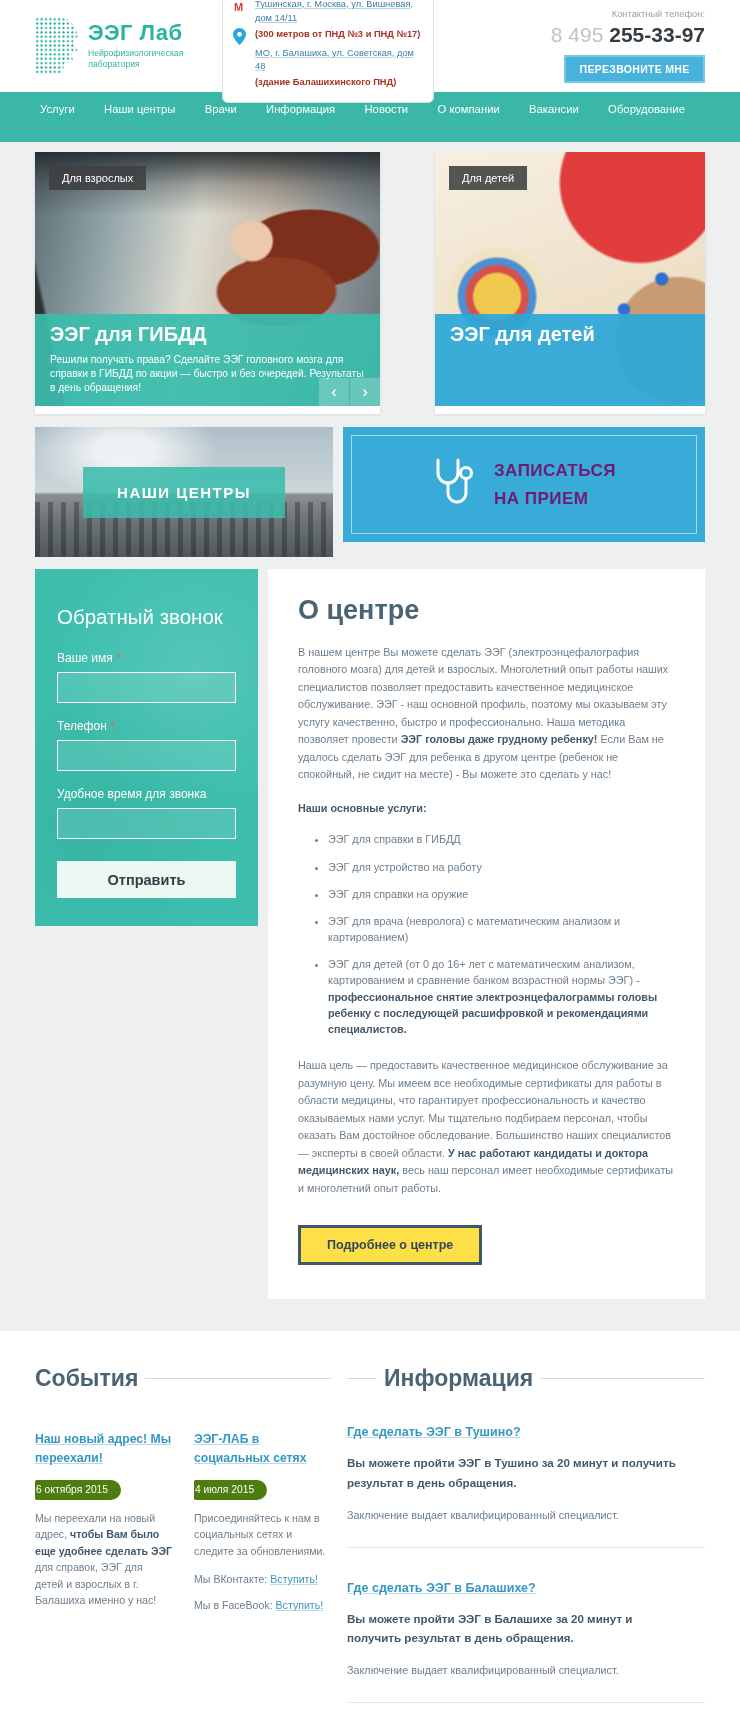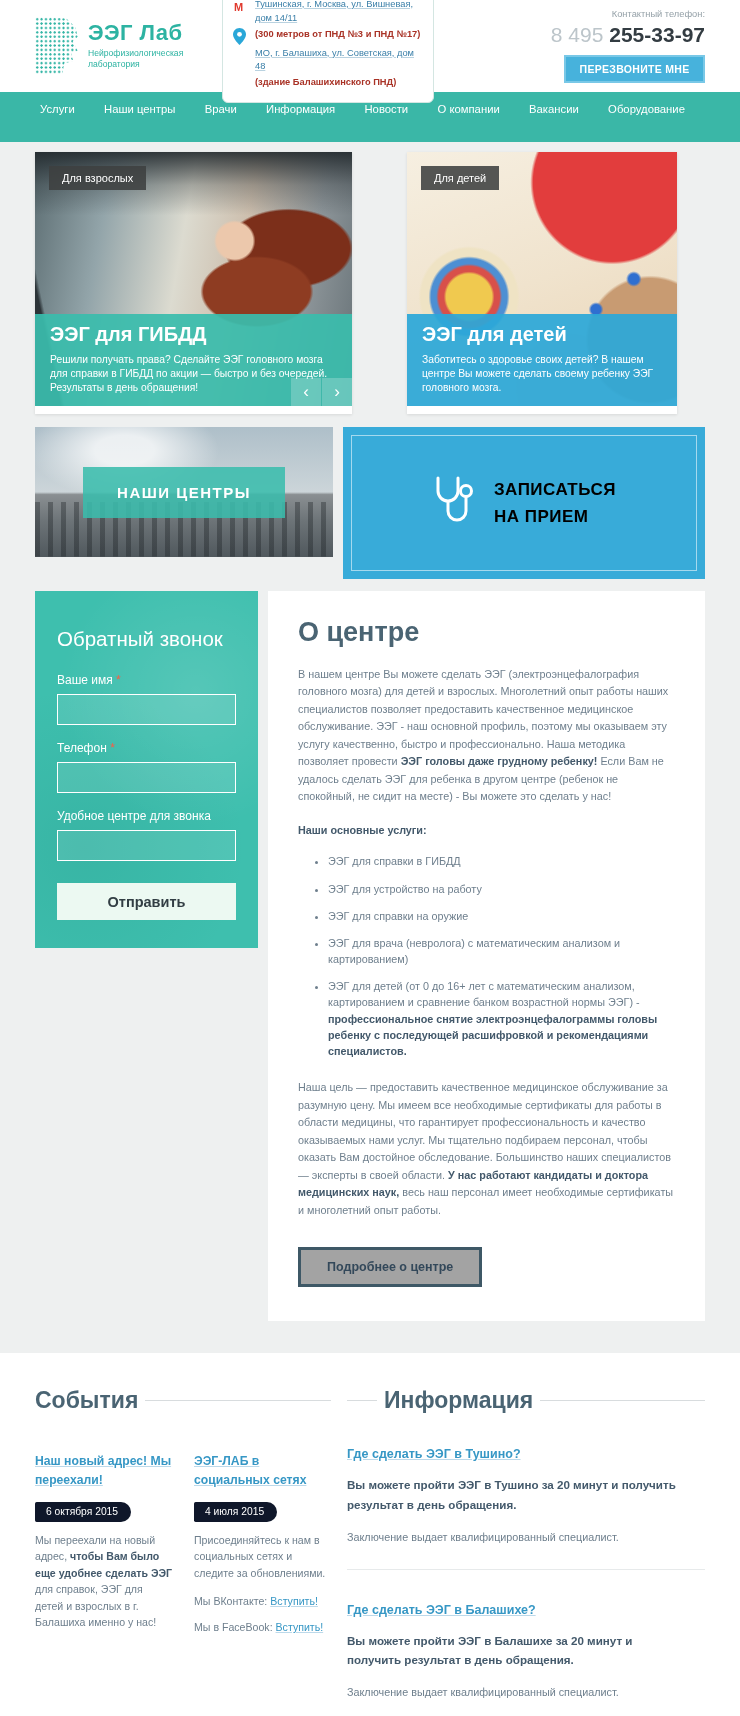--- a/index.html
+++ b/index.html
@@ -39,21 +39,21 @@
     font-family:"Liberation Sans",sans-serif; font-weight:bold; font-size:10.5px;
     width:141px; height:28px; letter-spacing:.3px; cursor:pointer; }
 
   
   .nav { background:#3ab7a7; display:flex; justify-content:space-between; padding:11px 55px 17px 40px; height:50px; }
   .nav a { color:#fff; font-size:11.3px; }
 
   
   .slider { display:flex; gap:55px; padding:10px 35px 0; }
   .slide { position:relative; background:#fff; padding-bottom:8px; box-shadow:0 1px 3px rgba(0,0,0,.1); }
-  .slide-adult { width:317px; }
+  .slide-adult { width:345px; }
   .slide-child { width:270px; }
   .slide-photo { height:254px; }
   .photo-adult {
     background:
       linear-gradient(180deg, rgba(33,40,44,.9) 0%, rgba(33,40,44,.3) 13%, transparent 25%),
       linear-gradient(78deg, #2c3438 0 7%, transparent 8%),
       radial-gradient(circle at 63% 35%, #ecc8ac 0 7%, transparent 8%),
       radial-gradient(ellipse at 70% 55%, #8e3c22 0 17%, transparent 18%),
       radial-gradient(ellipse at 80% 38%, #7c2f1a 0 17%, transparent 18%),
       linear-gradient(100deg, #5c6d72 0%, #93a5aa 22%, #dcdbd0 45%, #cdbfae 62%, #8d9599 82%, #677277 100%);
@@ -85,22 +85,22 @@
     background-image:
       radial-gradient(ellipse at 30% 18%, rgba(255,255,255,.75) 0 10%, transparent 32%),
       repeating-linear-gradient(90deg, rgba(22,27,30,.35) 0 5px, transparent 5px 13px),
       linear-gradient(180deg, #aebfc9 0%, #ccd5d9 50%, #8a8f92 52%, #6d7478 72%, #50585d 100%);
     background-size: 100% 100%, 100% 42%, 100% 100%;
     background-position: top, bottom, top;
     background-repeat: no-repeat;
   }
   .centers-btn { background:rgba(58,188,172,.87); color:#fff; font-size:15px; font-weight:bold;
     letter-spacing:1.5px; padding:17px 34px; border:none; cursor:pointer; font-family:"Liberation Sans",sans-serif; }
-  .banner-appointment { flex:1; height:152px; background:#38abd9; position:relative;
-    display:flex; align-items:center; justify-content:center; gap:18px; color:#000000; cursor:pointer; }
+  .banner-appointment { flex:1; height:115px; background:#38abd9; position:relative;
+    display:flex; align-items:center; justify-content:center; gap:18px; color:#701a75; cursor:pointer; }
   .banner-appointment::after { content:""; position:absolute; inset:8px; border:1px solid rgba(255,255,255,.55); pointer-events:none; }
   .appt-text { font-size:17px; font-weight:bold; line-height:1.6; letter-spacing:.5px; text-align:left; }
 
   
   .main-row { display:flex; gap:10px; padding:12px 35px 0; align-items:flex-start; }
   .callback { width:223px; color:#fff; padding:36px 22px 28px;
     background-color:#3ebfae;
     background-image:
       radial-gradient(circle at 72% 28%, rgba(255,255,255,.12), transparent 45%),
       radial-gradient(circle at 22% 72%, rgba(0,90,80,.10), transparent 52%);
@@ -113,39 +113,39 @@
   .cb-submit { margin-top:22px; width:100%; height:37px; background:#ecf9f2; border:none;
     color:#323e44; font-size:14.5px; font-weight:bold; cursor:pointer; font-family:"Liberation Sans",sans-serif; }
 
   .about-card { flex:1; background:#fff; padding:26px 30px 34px; }
   .about-title { color:#4a6473; font-size:27px; font-weight:bold; margin-bottom:18px; }
   .about-card p { font-size:10.8px; line-height:1.62; margin-bottom:14px; }
   .about-card b { color:#43596b; }
   .services-title { font-size:11px; margin-top:16px; }
   ul.services { margin:0 0 20px; padding-left:30px; font-size:10.8px; }
   ul.services li { margin-bottom:11px; line-height:1.5; }
-  .more-btn { display:inline-block; margin-top:14px; border:3px solid #3e5866; background:#a3a3a3;
+  .more-btn { display:inline-block; margin-top:14px; border:3px solid #3e5866; background:#fde047;
     color:#33485a; font-weight:bold; font-size:12.5px; padding:10px 26px; cursor:pointer; font-family:"Liberation Sans",sans-serif; }
 
   
   .lower { background:#fff; margin-top:32px; padding:34px 35px 36px; }
   .lower-flex { display:flex; gap:16px; }
   .events-col { width:296px; flex:0 0 auto; }
   .info-col { flex:1; }
   .sec-head { display:flex; align-items:center; gap:7px; }
   .sec-title { font-size:23px; font-weight:bold; color:#4a6473; white-space:nowrap; }
   .rule { height:1px; background:#d8dcde; flex:1; }
   .rule-sm { height:1px; background:#d8dcde; width:30px; flex:0 0 auto; }
 
   .events-grid { display:flex; gap:22px; margin-top:38px; }
   .event { flex:1; font-size:10.6px; }
   .event-title { display:block; color:#3697c5; font-weight:bold; font-size:12.2px; line-height:1.55;
     text-decoration:underline; text-decoration-color:#bcd9ea; }
-  .event-date { display:inline-block; margin:12px 0 10px; background:#0f172a; color:#fff;
-    font-size:10.3px; padding:4px 13px 5px 11px; border-radius:2px 12px 12px 2px; }
+  .event-date { display:inline-block; margin:12px 0 10px; background:#4d7c0f; color:#fff;
+    font-size:10.3px; padding:4px 13px 5px 1px; border-radius:2px 12px 12px 2px; }
   .event-text { line-height:1.55; }
   .event-text b { color:#43596b; }
   .join-row { margin-top:14px; }
   .join-link { color:#3697c5; text-decoration:underline; text-decoration-color:#bcd9ea; }
 
   .info-item { padding:30px 0 26px; border-bottom:1px solid #e7eaeb; }
   .info-item:first-of-type { padding-top:36px; }
   .info-title { display:inline-block; color:#3697c5; font-weight:bold; font-size:12.5px;
     text-decoration:underline; text-decoration-color:#bcd9ea; }
   .info-bold { font-weight:bold; color:#43596b; font-size:11.6px; line-height:1.7; margin:13px 0 16px; max-width:330px; }
@@ -210,21 +210,20 @@
       <div class="arrow">‹</div>
       <div class="arrow">›</div>
     </div>
   </div>
 
   <div class="slide slide-child">
     <div class="slide-photo photo-child"></div>
     <div class="slide-badge">Для детей</div>
     <div class="slide-overlay overlay-blue">
       <div class="slide-title">ЭЭГ для детей</div>
-      <div class="slide-text">Заботитесь о здоровье своих детей? В нашем центре Вы можете сделать своему ребенку ЭЭГ головного мозга.</div>
     </div>
   </div>
 </div>
 
 <div class="banners">
   <div class="banner-centers">
     <button class="centers-btn">НАШИ ЦЕНТРЫ</button>
   </div>
   <div class="banner-appointment">
     <span>
@@ -242,21 +241,21 @@
 </div>
 
 <div class="main-row">
 
   <div class="callback">
     <h2>Обратный звонок</h2>
     <div class="cb-label"><span>Ваше имя</span> <span class="cb-req">*</span></div>
     <input class="cb-input" type="text" style="">
     <div class="cb-label"><span>Телефон</span> <span class="cb-req">*</span></div>
     <input class="cb-input" type="text" style="">
-    <div class="cb-label">Удобное центре для звонка</div>
+    <div class="cb-label">Удобное время для звонка</div>
     <input class="cb-input" type="text" style="">
     <button class="cb-submit">Отправить</button>
   </div>
 
   <div class="about-card">
     <div class="about-title">О центре</div>
     <p><span>В нашем центре Вы можете сделать ЭЭГ (электроэнцефалография головного мозга) для детей и взрослых. Многолетний опыт работы наших специалистов позволяет предоставить качественное медицинское обслуживание. ЭЭГ - наш основной профиль, поэтому мы оказываем эту услугу качественно, быстро и профессионально. Наша методика позволяет провести </span><b>ЭЭГ головы даже грудному ребенку!</b><span> Если Вам не удалось сделать ЭЭГ для ребенка в другом центре (ребенок не спокойный, не сидит на месте) - Вы можете это сделать у нас!</span></p>
     <p class="services-title"><b>Наши основные услуги:</b></p>
     <ul class="services">
       <li>ЭЭГ для справки в ГИБДД</li>

